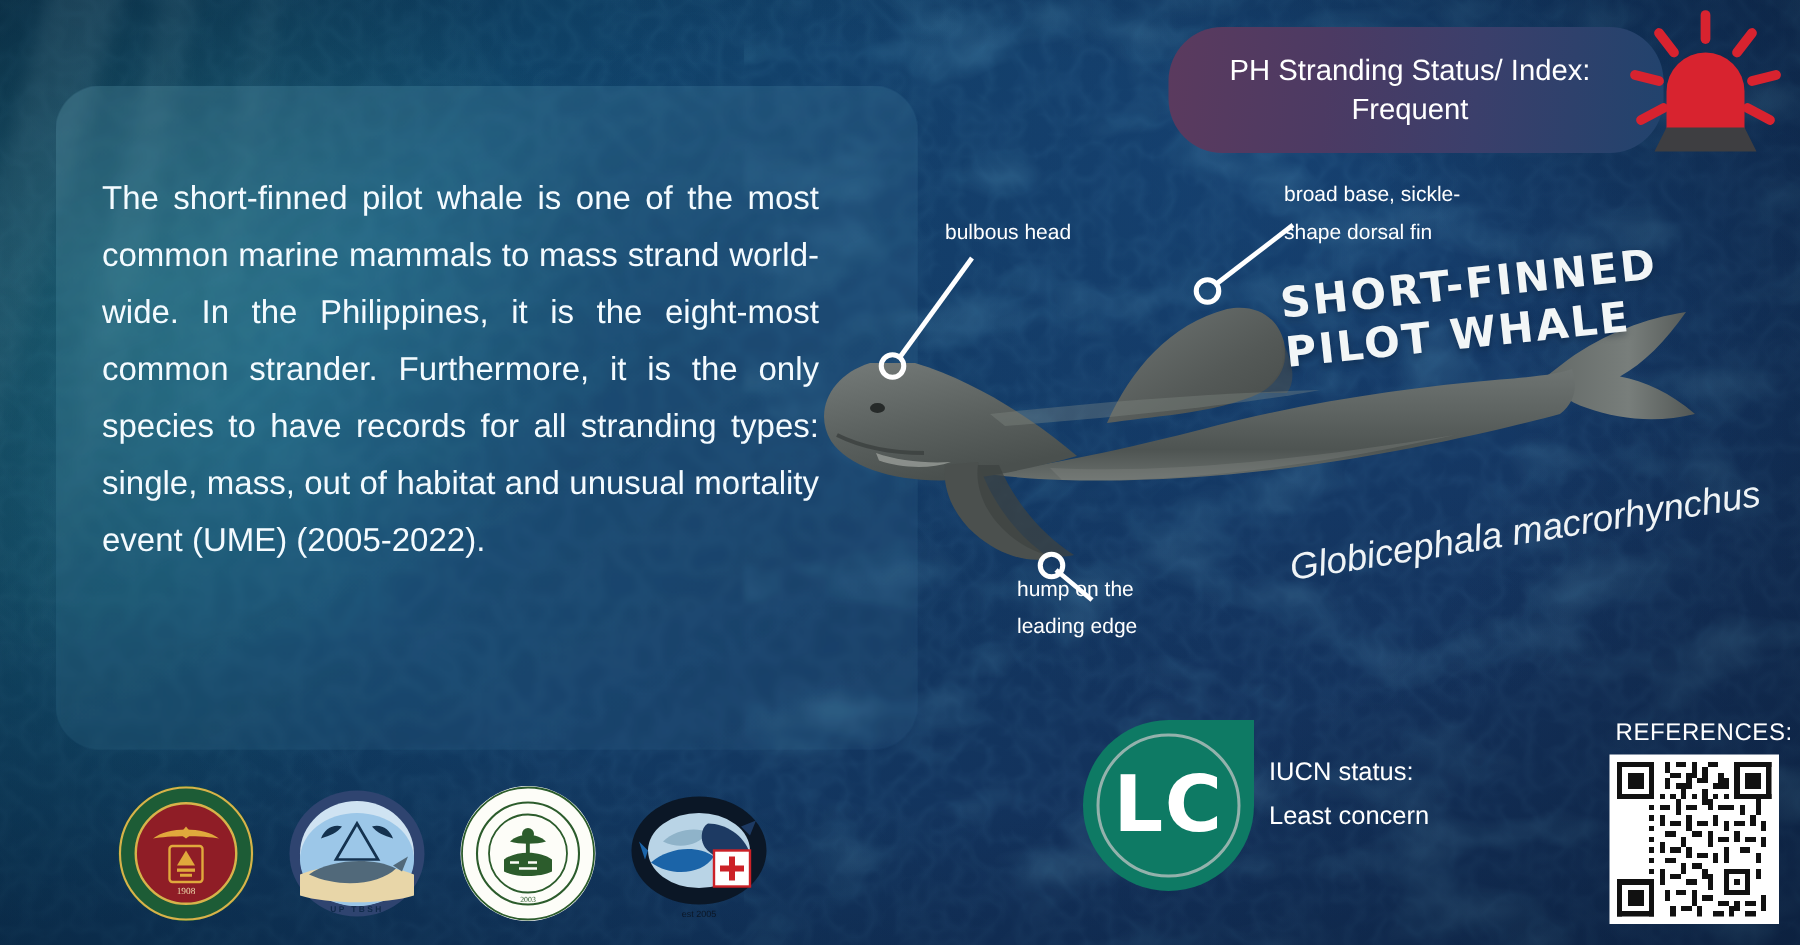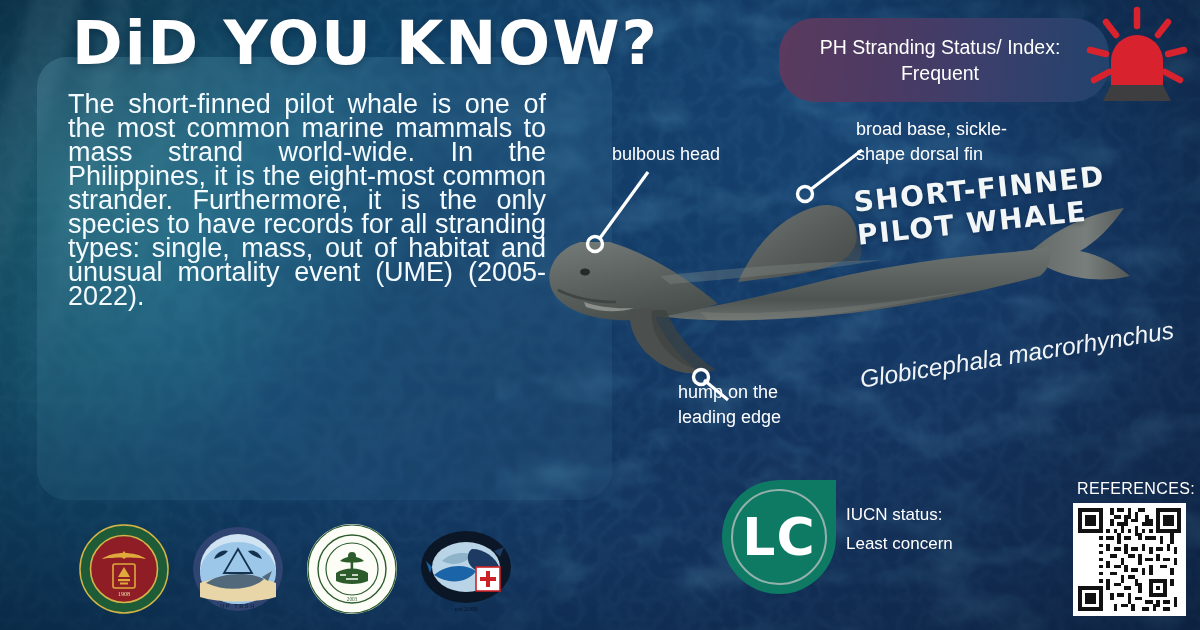--- a/index.html
+++ b/index.html
@@ -28,37 +28,37 @@
     background:linear-gradient(155deg,rgba(150,220,235,.17),rgba(120,195,220,.10) 45%,rgba(90,160,200,.08));
     backdrop-filter:blur(2px);}
 
   
   .headline{position:absolute;left:72px;top:12px;color:#fff;letter-spacing:2px;
     font-size:61px;line-height:1;font-weight:bold;font-family:"DejaVu Sans",sans-serif;
     text-shadow:0 2px 8px rgba(0,20,40,.35);}
 
   
   .body-copy{position:absolute;left:68px;width:478px;color:#f4fbff;
-    font-size:27px;line-height:24px;text-align:justify;text-justify:inter-word;}
+    font-size:22px;line-height:38px;text-align:justify;text-justify:inter-word;margin-top:21px;}
   .p1{top:92px;}
   .p2{top:320px;}
 
   
   .status-pill{position:absolute;left:779px;top:18px;width:330px;height:84px;border-radius:36px;
     background:linear-gradient(95deg,#5b3a5e 0%,#4c3a63 32%,#3b3f6b 62%,#21436d 100%);
     display:flex;align-items:center;justify-content:center;}
   .status-text{color:#fff;font-size:19.5px;line-height:26px;text-align:center;padding:0 22px 0 14px;}
   .siren{position:absolute;left:1078px;top:6px;width:118px;height:100px;}
 
   
   .whale{position:absolute;left:540px;top:150px;width:620px;height:260px;}
 
   
-  .callout{position:absolute;color:#fff;font-size:18px;line-height:25px;}
-  .c-bulbous{left:612px;top:142px;text-align:center;}
+  .callout{position:absolute;color:#fff;font-size:14px;line-height:25px;}
+  .c-bulbous{left:630px;top:142px;text-align:center;}
   .c-dorsal{left:856px;top:117px;}
   .c-hump{left:678px;top:380px;text-align:left;width:140px;}
   .leaders{position:absolute;inset:0;pointer-events:none;}
 
   
   .common-name{position:absolute;left:852px;top:186px;color:#f2f6f7;font-weight:bold;
     font-family:"DejaVu Sans",sans-serif;font-size:28px;line-height:33px;letter-spacing:1.6px;
     transform:rotate(-6deg);transform-origin:left top;text-shadow:0 2px 5px rgba(0,20,40,.35);}
   .sci-name{position:absolute;left:858px;top:366px;color:#f0f4f6;font-style:italic;
     font-size:24.5px;transform:rotate(-9deg);transform-origin:left top;white-space:nowrap;}
@@ -102,21 +102,20 @@
     <rect x="560" y="0" width="640" height="630" filter="url(#caus)" opacity="0.62"></rect>
     <rect x="0" y="0" width="1200" height="630" filter="url(#caus2)" opacity="0.20"></rect>
   </svg>
   <div class="beam b1"></div>
   <div class="beam b2"></div>
   <div class="beam b3"></div>
   <div class="vignette"></div>
 
   <div class="panel"></div>
 
-  <div class="headline">DiD YOU KNOW?</div>
 
   <div class="body-copy p1">The short-finned pilot whale is one of the most common marine mammals to mass strand world-wide. In the Philippines, it is the eight-most common strander. Furthermore, it is the only species to have records for all stranding types: single, mass, out of habitat and unusual mortality event (UME) (2005-2022).</div>
 
   <div class="status-pill">
     <div class="status-text">
       <span>PH Stranding Status/ Index:</span><br>
       <span>Frequent</span>
     </div>
   </div>
   <svg class="siren" viewBox="0 0 118 100">

